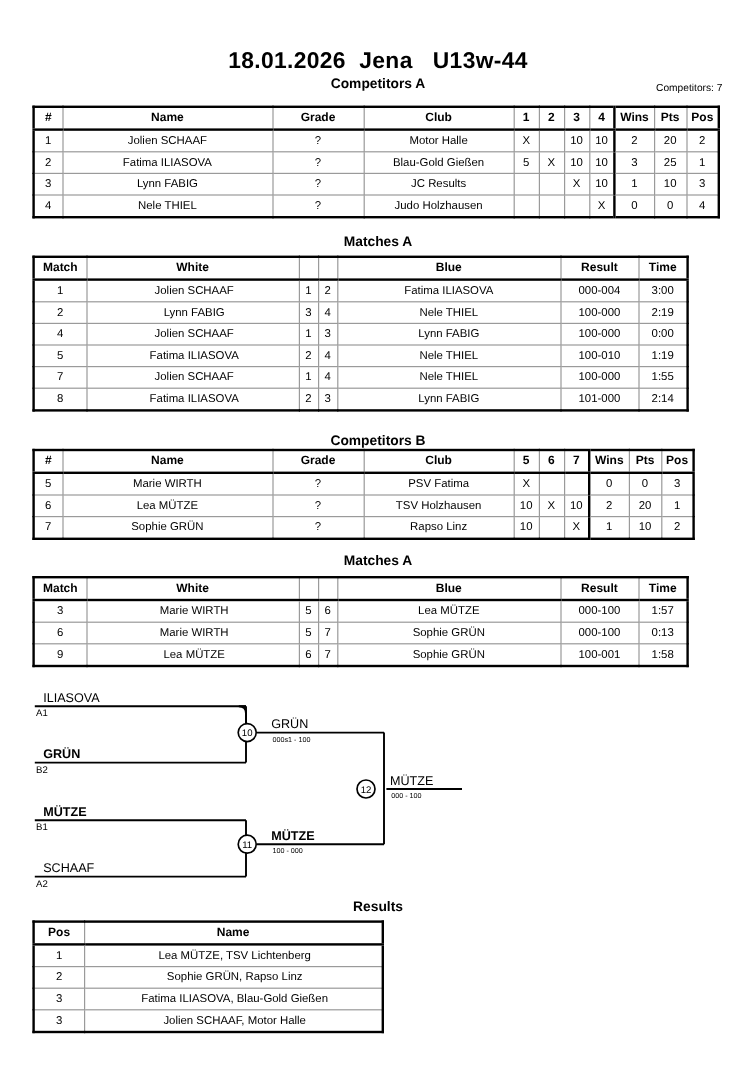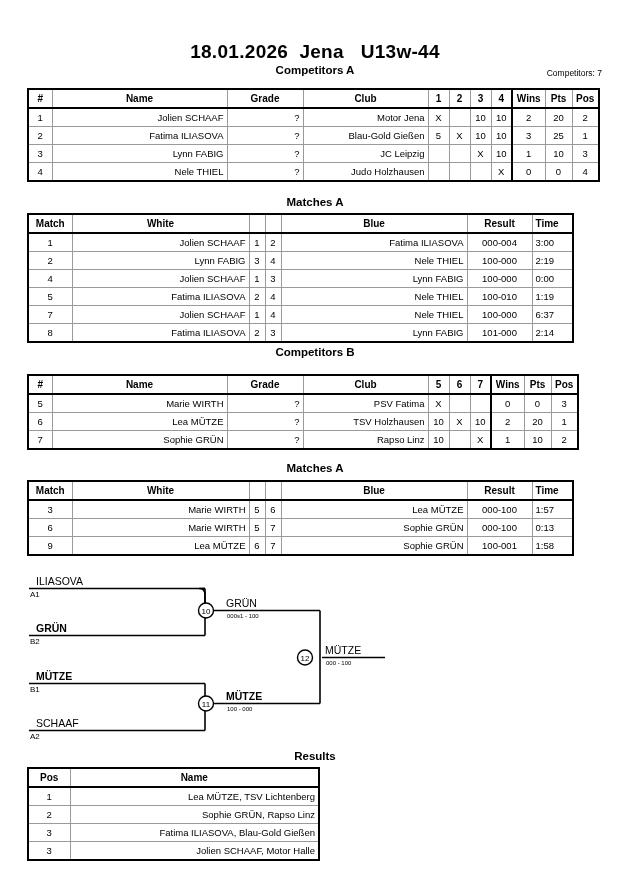--- a/index.html
+++ b/index.html
@@ -41,22 +41,22 @@
     overflow:hidden;
     white-space:nowrap;
     font-weight:normal;
   }
   table.grid thead th{
     font-weight:bold;
     font-size:10px;
     border-bottom:2px solid #000;
   }
   .c{text-align:center;}
-  .l{text-align:right;}
-  .r{text-align:left;}
+  .l{text-align:center;}
+  .r{text-align:center;}
   .b{font-weight:bold;}
 
   
   .comp-table td.seedcell,.comp-table th.seedcell{text-align:center;}
   .comp-table .thickleft{border-left:2px solid #000000;}
 
   
   .match-table td.wnum,.match-table td.bnum{text-align:center;}
   .match-table td.wnum{border-left:1px solid #9a9a9a;}
 
@@ -104,21 +104,21 @@
         <th class="c thickleft">Wins</th>
         <th class="c">Pts</th>
         <th class="c">Pos</th>
       </tr>
     </thead>
     <tbody id="comp-a-body">
         <tr>
           <td class="c">1</td>
           <td class="l">Jolien SCHAAF</td>
           <td class="l">?</td>
-          <td class="l">Motor Jena</td>
+          <td class="l">Motor Halle</td>
           <td class="c seedcell">X</td>
           <td class="c seedcell"></td>
           <td class="c seedcell">10</td>
           <td class="c seedcell">10</td>
           <td class="c thickleft">2</td>
           <td class="c">20</td>
           <td class="c">2</td>
         </tr>
         <tr>
           <td class="c">2</td>
@@ -130,21 +130,21 @@
           <td class="c seedcell">10</td>
           <td class="c seedcell">10</td>
           <td class="c thickleft">3</td>
           <td class="c">25</td>
           <td class="c">1</td>
         </tr>
         <tr>
           <td class="c">3</td>
           <td class="l">Lynn FABIG</td>
           <td class="l">?</td>
-          <td class="l">JC Leipzig</td>
+          <td class="l">JC Results</td>
           <td class="c seedcell"></td>
           <td class="c seedcell"></td>
           <td class="c seedcell">X</td>
           <td class="c seedcell">10</td>
           <td class="c thickleft">1</td>
           <td class="c">10</td>
           <td class="c">3</td>
         </tr>
         <tr>
           <td class="c">4</td>
@@ -223,36 +223,36 @@
           <td class="c">100-010</td>
           <td class="r">1:19</td>
         </tr>
         <tr>
           <td class="c">7</td>
           <td class="l b">&nbsp;Jolien SCHAAF</td>
           <td class="c wnum">1</td>
           <td class="c bnum">4</td>
           <td class="l">Nele THIEL</td>
           <td class="c">100-000</td>
-          <td class="r">6:37</td>
+          <td class="r">1:55</td>
         </tr>
         <tr>
           <td class="c">8</td>
           <td class="l b">&nbsp;Fatima ILIASOVA</td>
           <td class="c wnum">2</td>
           <td class="c bnum">3</td>
           <td class="l">Lynn FABIG</td>
           <td class="c">101-000</td>
           <td class="r">2:14</td>
         </tr>
       </tbody>
   </table>
 </div>
 
-<div class="abs section-title" style="top:346px">Competitors B</div>
+<div class="abs section-title" style="top:362px">Competitors B</div>
 <div class="abs" style="left:27px;top:374px;">
   <table class="grid comp-table" style="width:489px">
     <colgroup>
       <col style="width:24px">
         <col style="width:175px">
         <col style="width:76px">
         <col style="width:125px">
       <col style="width:21px">
         <col style="width:21px">
         <col style="width:21px">

